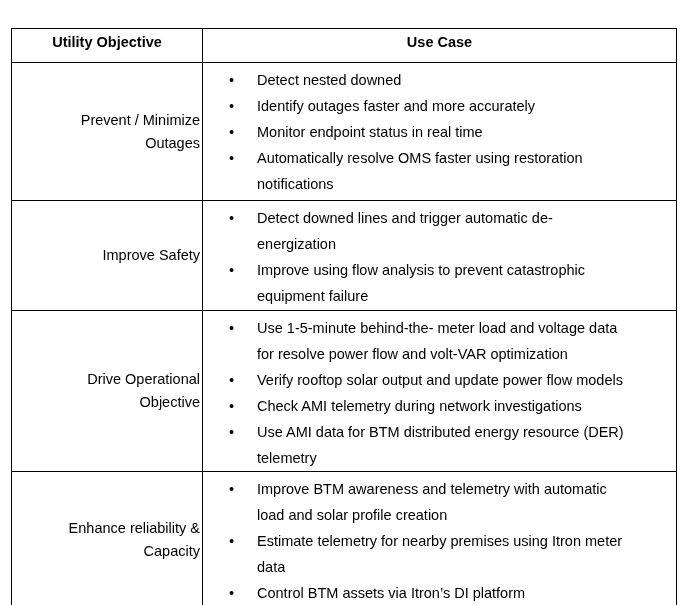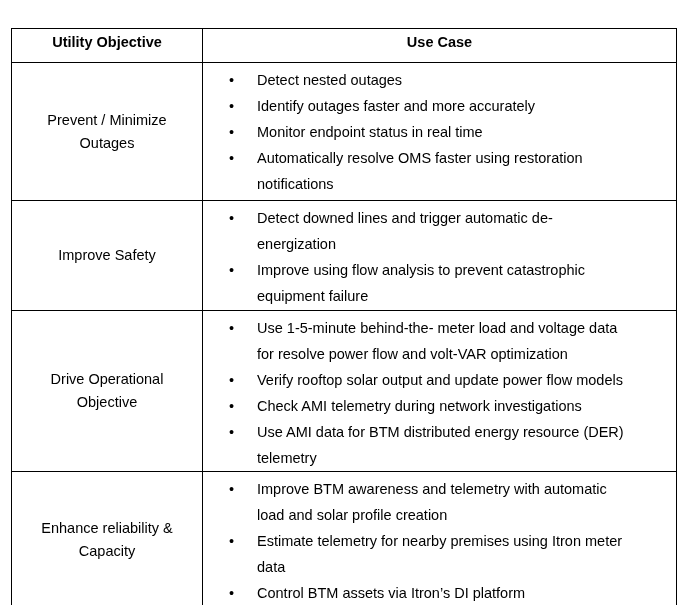--- a/index.html
+++ b/index.html
@@ -37,21 +37,21 @@
 
   th.header-cell {
     vertical-align: top;
     text-align: center;
     font-weight: bold;
     font-size: 14.5px;
     padding: 5px 2px 0 2px;
   }
   td.objective-cell {
     vertical-align: middle;
-    text-align: center;
+    text-align: right;
     font-size: 14.5px;
     line-height: 23px;
     padding: 0 2px 0 2px;
   }
   td.usecase-cell {
     vertical-align: top;
     padding: 4px 4px 0 0;
   }
   .bullet-item {
     position: relative;
@@ -87,21 +87,21 @@
     <tbody id="table-body">
         <tr>
           <td class="objective-cell">
             <div class="objective-line">Prevent / Minimize</div>
             <div class="objective-line">Outages</div>
           </td>
           <td class="usecase-cell">
             <div class="bullet-item">
               <span class="bullet-glyph">•</span>
               <div class="bullet-lines">
-                <div class="bullet-line">Detect nested outages</div>
+                <div class="bullet-line">Detect nested downed</div>
               </div>
             </div>
             <div class="bullet-item">
               <span class="bullet-glyph">•</span>
               <div class="bullet-lines">
                 <div class="bullet-line">Identify outages faster and more accurately</div>
               </div>
             </div>
             <div class="bullet-item">
               <span class="bullet-glyph">•</span>

